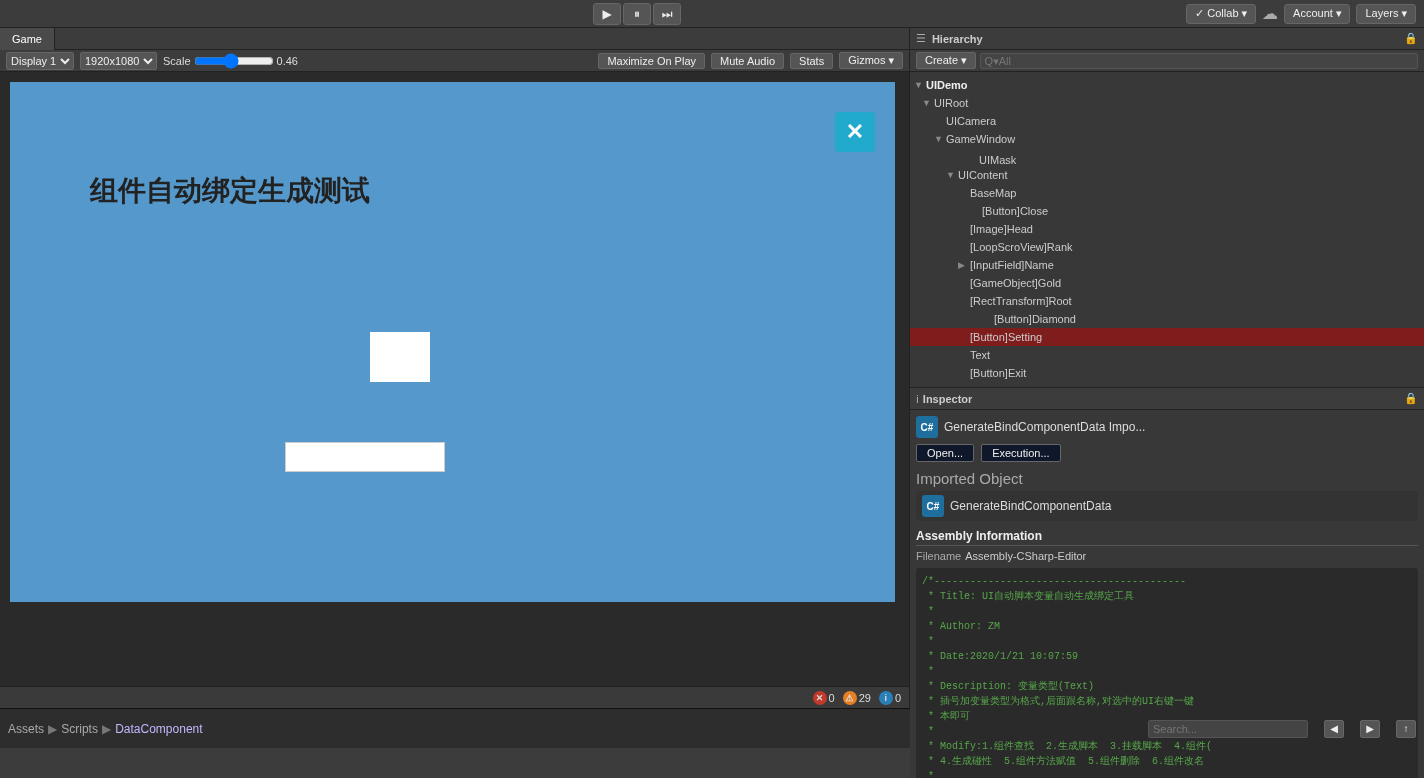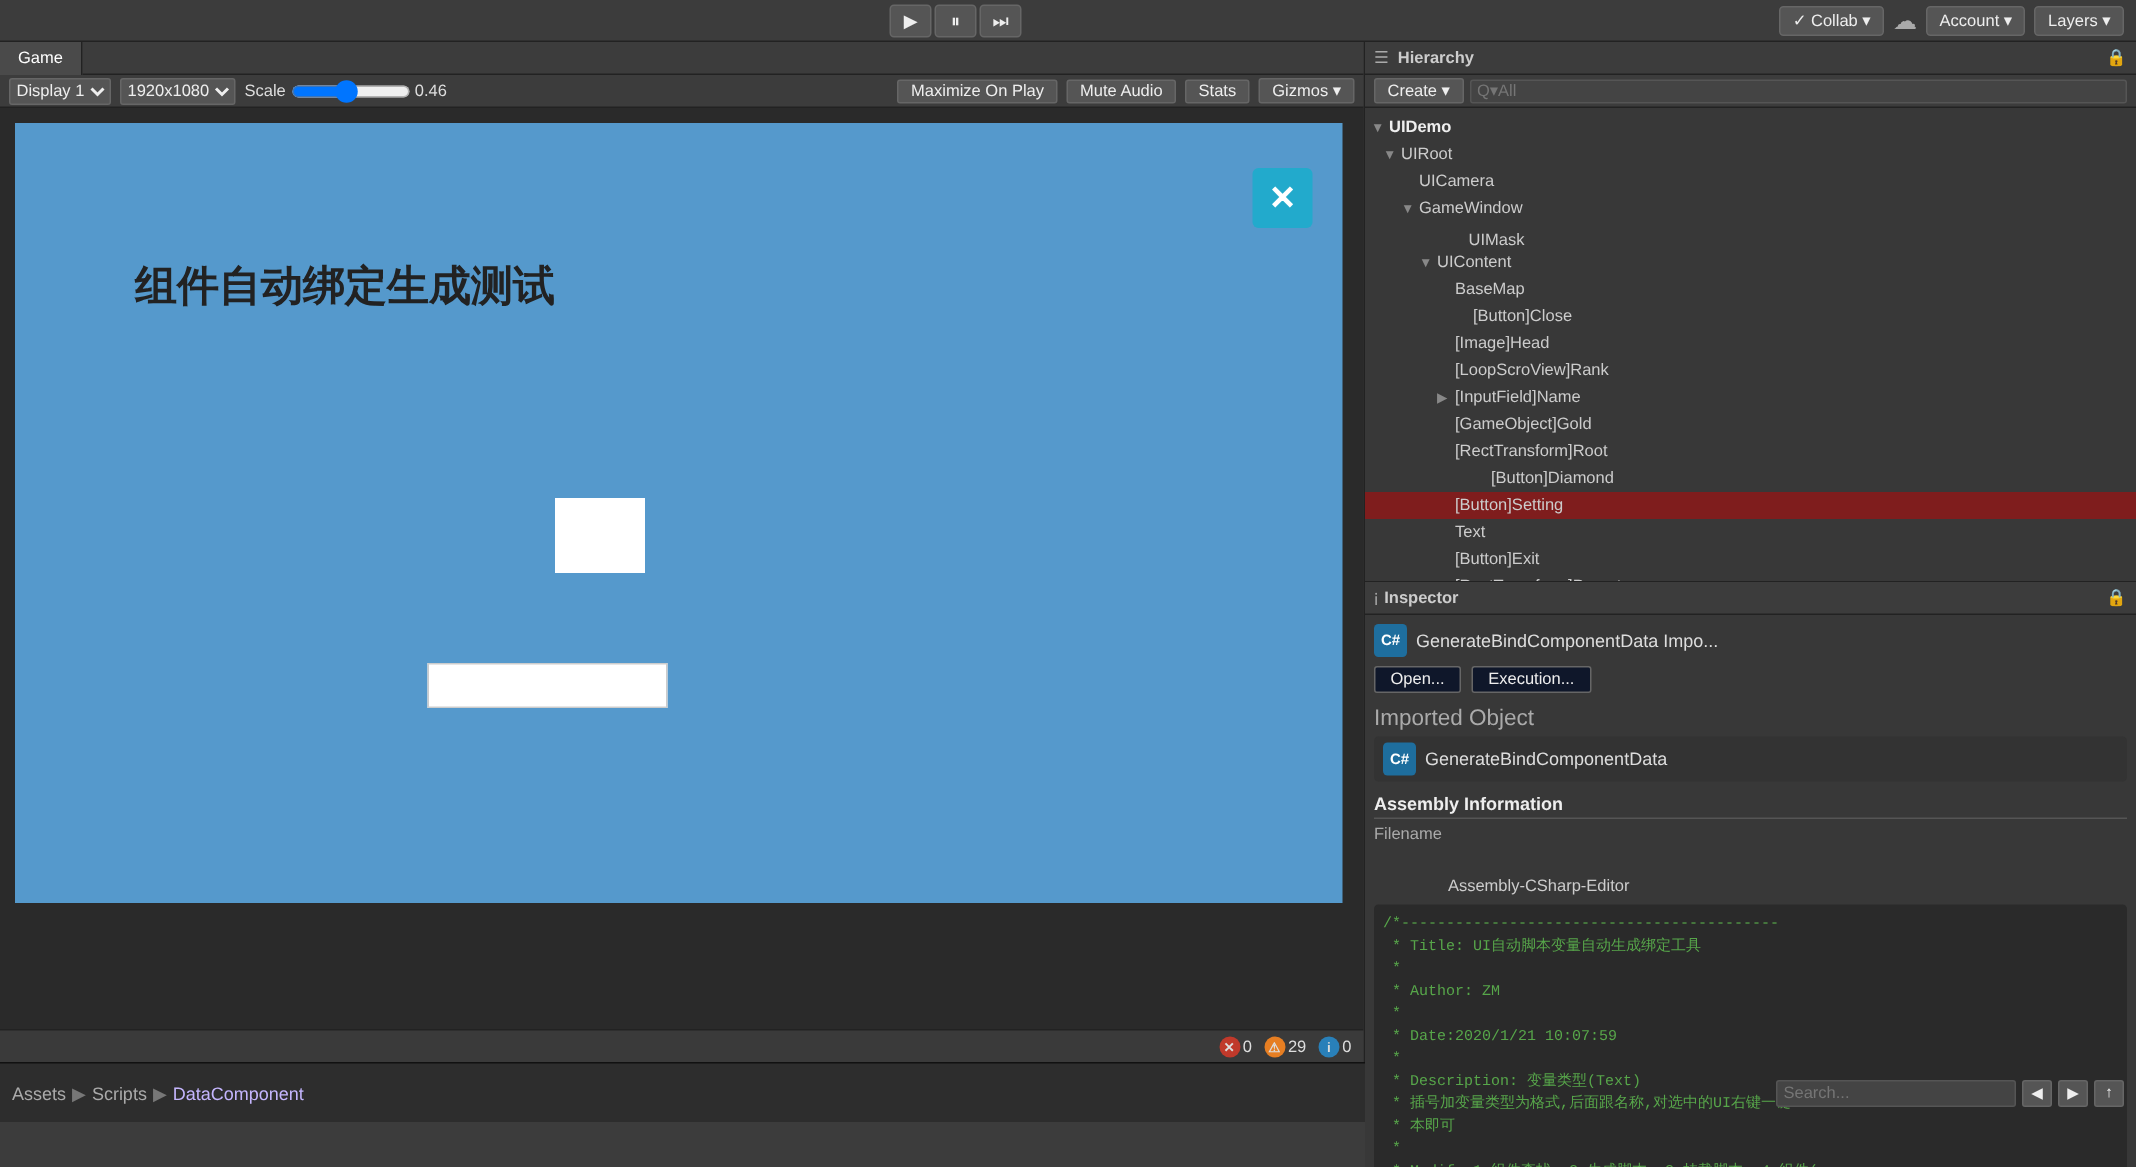--- a/index.html
+++ b/index.html
@@ -220,21 +220,21 @@
       display: flex; align-items: center; justify-content: center; font-size: 10px; color: white; font-weight: bold; flex-shrink: 0;
     }
     .imported-object-label { font-size: 15px; color: #aaa; margin-bottom: 4px; }
     .imported-object-row {
       display: flex; align-items: center; gap: 6px; margin-bottom: 8px; background: #333; padding: 4px 6px; border-radius: 3px;
     }
     .assembly-info-section { margin-top: 6px; }
     .assembly-info-title { font-size: 12px; color: #eee; font-weight: bold; margin-bottom: 4px; border-bottom: 1px solid #555; padding-bottom: 2px; }
     .assembly-row { display: flex; gap: 4px; margin-bottom: 2px; font-size: 11px; }
     .assembly-key { color: #aaa; }
-    .assembly-val { color: #ccc; margin-top: 35px; }
+    .assembly-val { color: #ccc; }
     .code-block {
       margin-top: 6px;
       background: #2a2a2a;
       border-radius: 3px;
       padding: 6px;
       font-family: 'Courier New', monospace;
       font-size: 10px;
       color: #b0c8e0;
       line-height: 1.5;
       white-space: pre;
@@ -533,19 +533,19 @@
 </div>
 
 <div id="bottom-bar">
   <div style="display:flex;align-items:center;font-size:12px;color:#ccc;">
     <span style="cursor:pointer;color:#aaa;">Assets</span>
     <span class="breadcrumb-sep"> ▶ </span>
     <span style="cursor:pointer;color:#aaa;">Scripts</span>
     <span class="breadcrumb-sep"> ▶ </span>
     <span class="breadcrumb-bold">DataComponent</span>
   </div>
-  <div style="display:flex;align-items:center;margin-left:auto;gap:4px;">
+  <div style="display:flex;align-items:center;margin-left:auto;gap:16px;">
     <input type="text" class="bottom-search" placeholder="Search..." style="">
     <div class="bottom-nav-btn">◀</div>
     <div class="bottom-nav-btn">▶</div>
     <div class="bottom-nav-btn">↑</div>
   </div>
 </div>
 
 </body></html>

